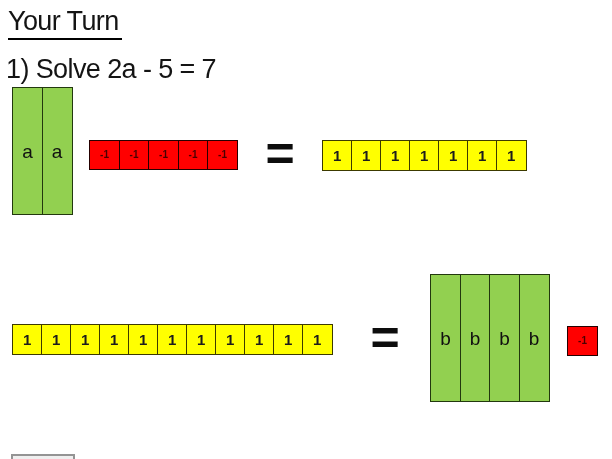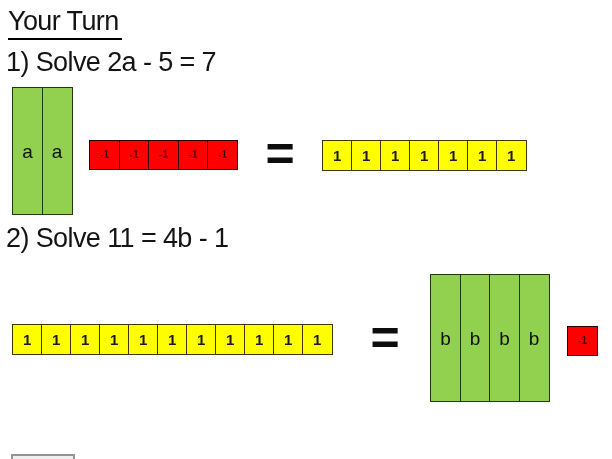--- a/index.html
+++ b/index.html
@@ -21,20 +21,21 @@
     border-bottom: 2.5px solid #000;
     padding: 0 3px 1px 0;
     display: inline-block;
   }
   .plabel {
     position: absolute;
     left: 6px;
     font-size: 27px;
     letter-spacing: -0.6px;
     white-space: nowrap;
+    margin-top: 7px;
   }
   .row { position: absolute; display: flex; }
   .tile {
     box-sizing: border-box;
     flex: none;
     display: flex;
     align-items: center;
     justify-content: center;
     line-height: 1;
   }
@@ -109,21 +110,20 @@
   <div class="row" style="left:322px; top:140px">
       <span class="tile unit-tile">1</span>
       <span class="tile unit-tile">1</span>
       <span class="tile unit-tile">1</span>
       <span class="tile unit-tile">1</span>
       <span class="tile unit-tile">1</span>
       <span class="tile unit-tile">1</span>
       <span class="tile unit-tile">1</span>
     </div>
 
-  <div class="plabel" style="top:223px">2) Solve 11 = 4b - 1</div>
 
   <div class="row" style="left:12px; top:324px">
       <span class="tile unit-tile">1</span>
       <span class="tile unit-tile">1</span>
       <span class="tile unit-tile">1</span>
       <span class="tile unit-tile">1</span>
       <span class="tile unit-tile">1</span>
       <span class="tile unit-tile">1</span>
       <span class="tile unit-tile">1</span>
       <span class="tile unit-tile">1</span>

